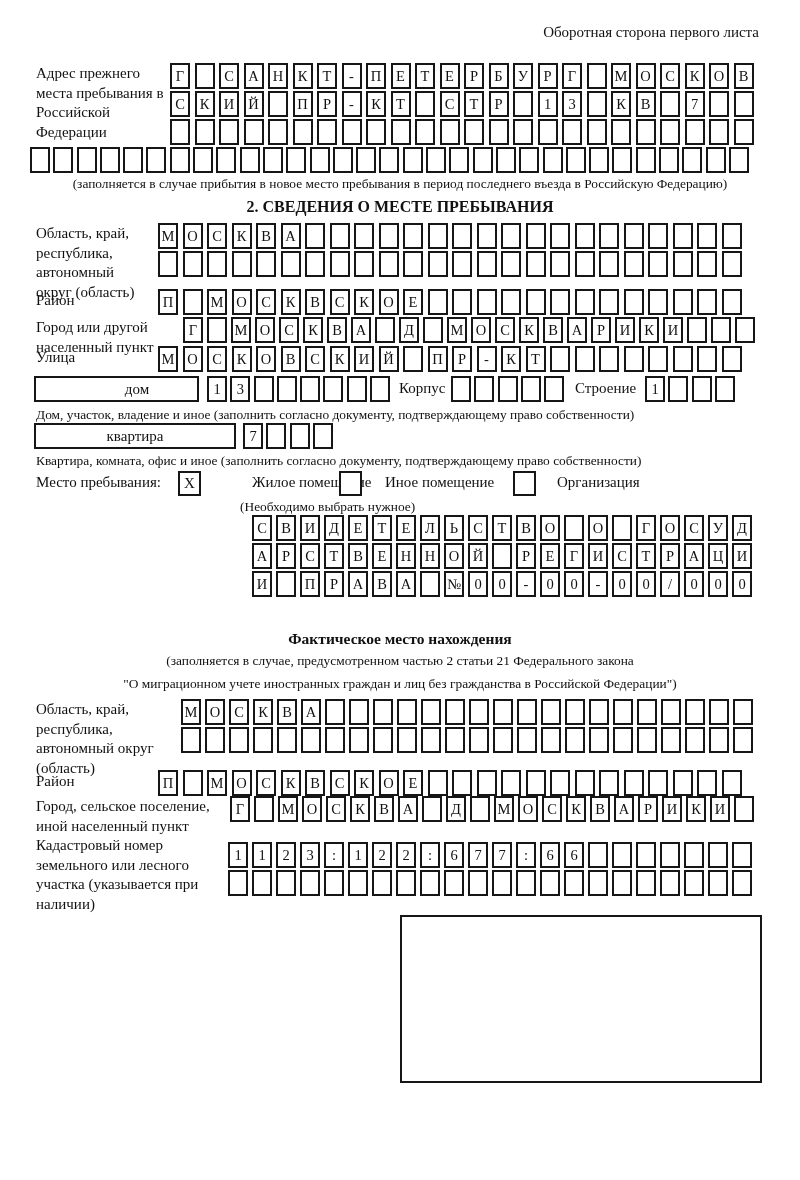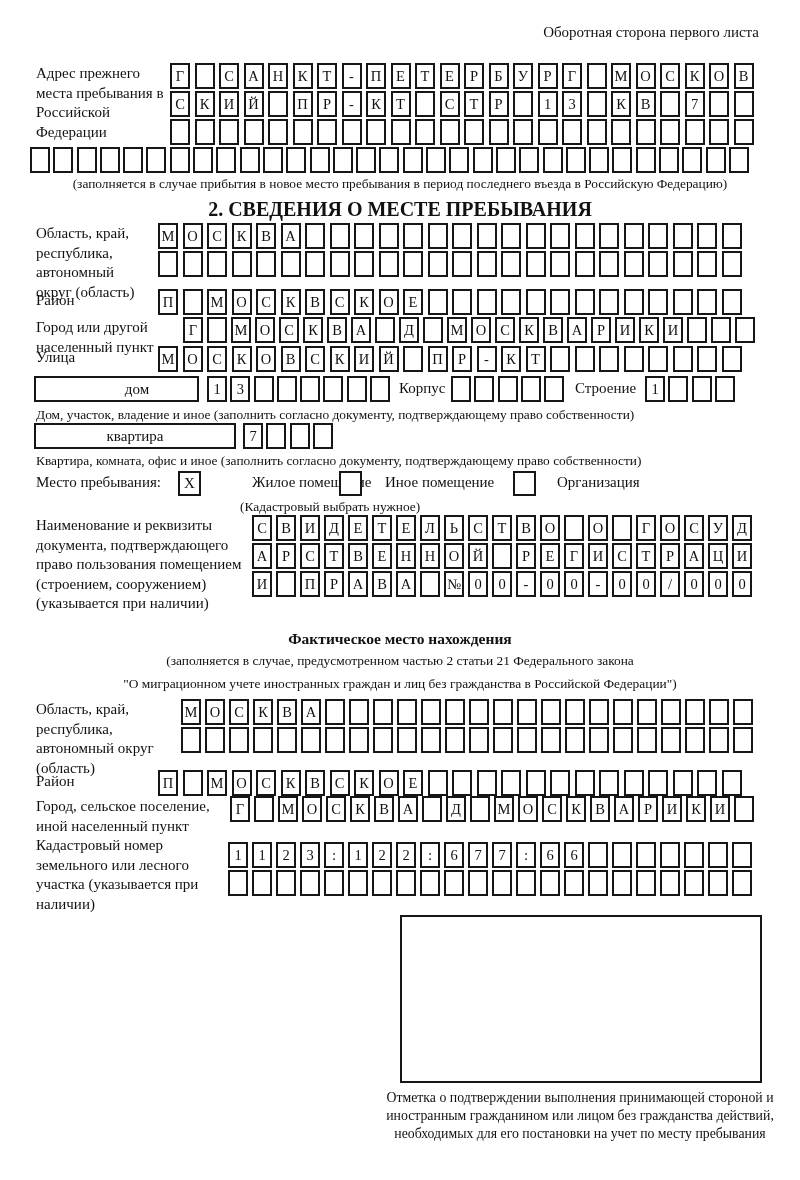--- a/index.html
+++ b/index.html
@@ -1,21 +1,21 @@
 <!DOCTYPE html>
 <html><head>
 <meta charset="utf-8">
 <style>
   html,body{margin:0;padding:0;background:#fff;}
   #page{position:relative;width:800px;height:1180px;background:#fff;color:#111;
         font-family:"Liberation Serif","DejaVu Serif",serif;overflow:hidden;}
   .lbl{position:absolute;font-size:15px;line-height:19.5px;}
   .note{position:absolute;font-size:13.4px;line-height:17px;}
   .center{left:0;width:100%;text-align:center;}
-  .title{position:absolute;left:0;width:100%;text-align:center;font-weight:bold;font-size:20px;}
+  .title{position:absolute;left:0;width:100%;text-align:center;font-weight:bold;font-size:16px;}
   .boxrow{position:absolute;display:flex;gap:4.5px;} .gap4{gap:4px;} .gap3{gap:3.3px;}
   .cell{flex:none;width:20px;height:26px;box-sizing:border-box;border:2px solid #161616;
         display:flex;align-items:center;justify-content:center;
         font-size:14.5px;background:#fff;}
   .widebox{position:absolute;height:26px;box-sizing:border-box;border:2px solid #161616;
         display:flex;align-items:center;justify-content:center;font-size:15px;background:#fff;}
   .checkbox{position:absolute;width:23px;height:25px;box-sizing:border-box;border:2px solid #161616;
         display:flex;align-items:center;justify-content:center;font-size:15px;background:#fff;}
   .stampbox{position:absolute;box-sizing:border-box;border:2px solid #161616;background:#fff;}
 </style>
@@ -317,23 +317,22 @@
     </div>
   <div class="note" style="left:36px;top:452px;">Квартира, комната, офис и иное (заполнить согласно документу, подтверждающему право собственности)</div>
 
   <div class="lbl" style="left:36px;top:473px;">Место пребывания:</div>
   <div class="checkbox" style="left:178px;top:471px;">X</div>
   <div class="lbl" style="left:212px;top:473px;margin-left:40px;">Жилое помещение</div>
   <div class="checkbox" style="left:339px;top:471px;"></div>
   <div class="lbl" style="left:385px;top:473px;">Иное помещение</div>
   <div class="checkbox" style="left:513px;top:471px;"></div>
   <div class="lbl" style="left:557px;top:473px;">Организация</div>
-  <div class="note" style="left:240px;top:498px;">(Кадастровый выбрать нужное)</div>
-
-  <div class="lbl" style="left:36px;top:516px;width:216px;">Наименование и реквизиты документа, подтверждающего право пользования помещением (строением, сооружением) (указывается при наличии)</div>
+  <div class="note" style="left:240px;top:498px;">(Необходимо выбрать нужное)</div>
+
   <div class="boxrow gap4" style="left:252px;top:515px;">
       <span class="cell">С</span>
       <span class="cell">В</span>
       <span class="cell">И</span>
       <span class="cell">Д</span>
       <span class="cell">Е</span>
       <span class="cell">Т</span>
       <span class="cell">Е</span>
       <span class="cell">Л</span>
       <span class="cell">Ь</span>
@@ -553,15 +552,14 @@
       <span class="cell"></span>
       <span class="cell"></span>
       <span class="cell"></span>
       <span class="cell"></span>
       <span class="cell"></span>
       <span class="cell"></span>
       <span class="cell"></span>
     </div>
 
   <div class="stampbox" style="left:400px;top:915px;width:362px;height:168px;"></div>
-  <div class="note" style="left:383px;top:1089px;width:394px;text-align:center;font-size:13.8px;line-height:18px;">Отметка о подтверждении выполнения принимающей стороной и иностранным гражданином или лицом без гражданства действий, необходимых для его постановки на учет по месту пребывания</div>
 
 </div>
 
 </body></html>

